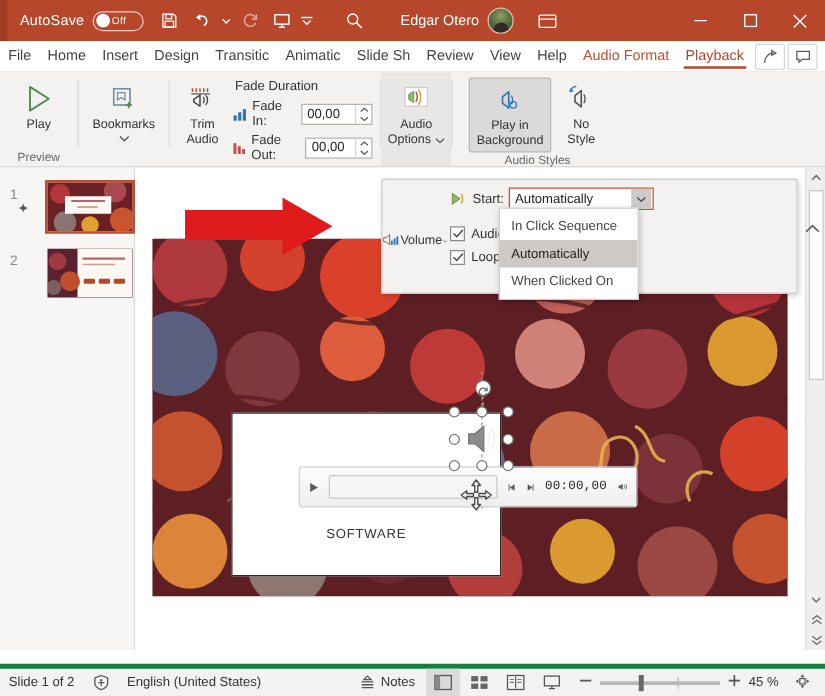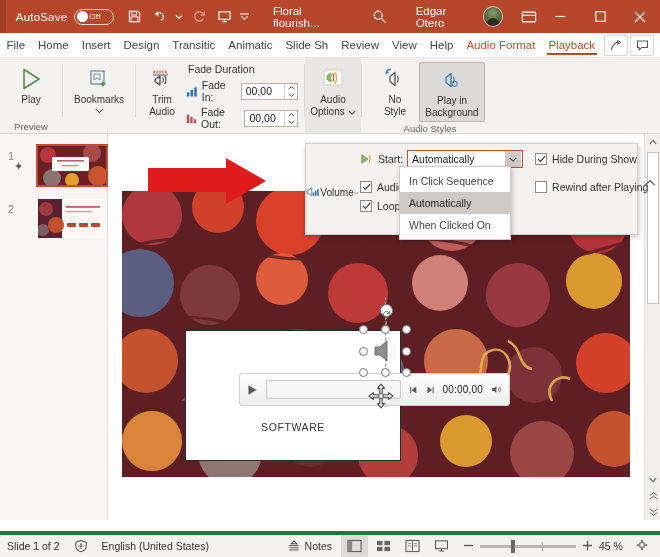--- a/index.html
+++ b/index.html
@@ -171,21 +171,21 @@
     position: absolute; left: 63px; top: 139px; width: 216px; height: 131px;
     background: #fff; border: 1px solid #2b2b2b;
   }
   .player-caption {
     position: absolute; left: 0; right: 0; top: 90px; text-align: center;
     font-size: 10.5px; color: #333; letter-spacing: .6px;
   }
   .player-bar {
     position: absolute; left: 117px; top: 182px; width: 271px; height: 33px;
     background: linear-gradient(#fdfdfd, #eeeeee); border: 1px solid #cfcfcf;
-    border-radius: 3px; display: flex; align-items: center; padding: 0 7px; gap: 8px;
+    border-radius: 3px; display: flex; align-items: center; padding: 0 7px; gap: 8px; font-family: Liberation Mono, monospace;
   }
   .pb-track {
     flex: none; width: 135px; height: 19px; background: #f6f6f6;
     border: 1px solid #c9c9c9; border-radius: 2px;
   }
   .pb-time { font-size: 10px; color: #222; letter-spacing: .2px; }
 
   
   .audio-obj { position: absolute; left: 242px; top: 139px; width: 42px; height: 42px; }
   .handle {
@@ -291,21 +291,20 @@
             <path d="M8 11v2.6M5.4 13.6h5.2" stroke="#fff" stroke-width="1.2"></path>
           </svg>
       </div>
       <div class="qat-chev">
         <svg width="11" height="8" viewBox="0 0 11 8">
             <path d="M1 1h9M2.4 3.3 5.5 6.4 8.6 3.3" fill="none" stroke="#fff" stroke-width="1.1"></path>
           </svg>
       </div>
     </div>
 
-    <span class="doc-title">Floral flourish...</span>
 
     <div class="tb-search">
       <svg width="15" height="15" viewBox="0 0 16 16">
           <circle cx="6.6" cy="6.6" r="4.3" fill="none" stroke="#fff" stroke-width="1.2"></circle>
           <path d="M9.9 9.9 14 14" stroke="#fff" stroke-width="1.3" stroke-linecap="round"></path>
         </svg>
     </div>
 
     <div class="tb-user">
       <span>Edgar Otero</span>
@@ -484,42 +483,42 @@
               </svg>
           </span>
         </div>
       </div>
       <div class="rgroup-label"></div>
     </div>
     <div class="rsep"></div>
 
     <div class="rgroup" style="width:136px">
       <div class="rgroup-body" style="gap:4px;justify-content:center">
+        <div class="big-btn sel" style="width:66px">
+          <div class="bicon">
+            <svg width="26" height="26" viewBox="0 0 26 26">
+                <path d="M7 10.5 12 6.5v13l-5-4z" fill="none" stroke="#2e75b6" stroke-width="1.3" stroke-linejoin="round"></path>
+                <path d="M14 9.5c1.5 1.7 1.5 5.3 0 7" fill="none" stroke="#2e75b6" stroke-width="1.1"></path>
+                <circle cx="15.6" cy="16.8" r="2.6" fill="none" stroke="#2e75b6" stroke-width="1"></circle>
+              </svg>
+          </div>
+          <span>Play in</span>
+          <span>Background</span>
+        </div>
         <div class="big-btn" style="width:40px">
           <div class="bicon">
             <svg width="26" height="26" viewBox="0 0 26 26">
                 <path d="M8 10.5 13 6.5v13l-5-4z" fill="none" stroke="#555" stroke-width="1.3" stroke-linejoin="round"></path>
                 <path d="M15 9.5c1.4 1.6 1.4 5.4 0 7" fill="none" stroke="#555" stroke-width="1.1"></path>
                 <path d="M9 3.2C6.4 3.2 4.6 5 4.6 7.4" fill="none" stroke="#2e75b6" stroke-width="1.3"></path>
                 <path d="M4.6 4.2 3.3 7.6 7 7.2z" fill="#2e75b6"></path>
               </svg>
           </div>
           <span>No</span>
           <span>Style</span>
-        </div>
-        <div class="big-btn sel" style="width:66px">
-          <div class="bicon">
-            <svg width="26" height="26" viewBox="0 0 26 26">
-                <path d="M7 10.5 12 6.5v13l-5-4z" fill="none" stroke="#2e75b6" stroke-width="1.3" stroke-linejoin="round"></path>
-                <path d="M14 9.5c1.5 1.7 1.5 5.3 0 7" fill="none" stroke="#2e75b6" stroke-width="1.1"></path>
-                <circle cx="15.6" cy="16.8" r="2.6" fill="none" stroke="#2e75b6" stroke-width="1"></circle>
-              </svg>
-          </div>
-          <span>Play in</span>
-          <span>Background</span>
         </div>
       </div>
       <div class="rgroup-label">Audio Styles</div>
     </div>
 
     <div class="ribbon-collapse">
       <svg width="12" height="8" viewBox="0 0 12 8">
           <path d="M1 6.4 6 1.5l5 4.9" fill="none" stroke="#555" stroke-width="1.2"></path>
         </svg>
     </div>
@@ -724,34 +723,20 @@
       <div class="chk-row">
         <span class="chk">
           <svg width="9" height="8" viewBox="0 0 9 8">
               <path d="M0.8 3.8 3.4 6.4 8.2 1" fill="none" stroke="#444" stroke-width="1.2"></path>
             </svg>
         </span>
         <span>Loop u</span>
       </div>
     </div>
 
-    <div class="popup-right">
-      <div class="chk-row nowrap">
-        <span class="chk">
-          <svg width="9" height="8" viewBox="0 0 9 8">
-              <path d="M0.8 3.8 3.4 6.4 8.2 1" fill="none" stroke="#444" stroke-width="1.2"></path>
-            </svg>
-        </span>
-        <span>Hide During Show</span>
-      </div>
-      <div class="chk-row nowrap">
-        <span class="chk"></span>
-        <span>Rewind after Playing</span>
-      </div>
-    </div>
   </div>
 
   <div class="ddlist">
     <div class="ddopt">In Click Sequence</div>
     <div class="ddopt sel">Automatically</div>
     <div class="ddopt">When Clicked On</div>
   </div>
 
   <div class="vscroll">
     <div class="vs-btn">

